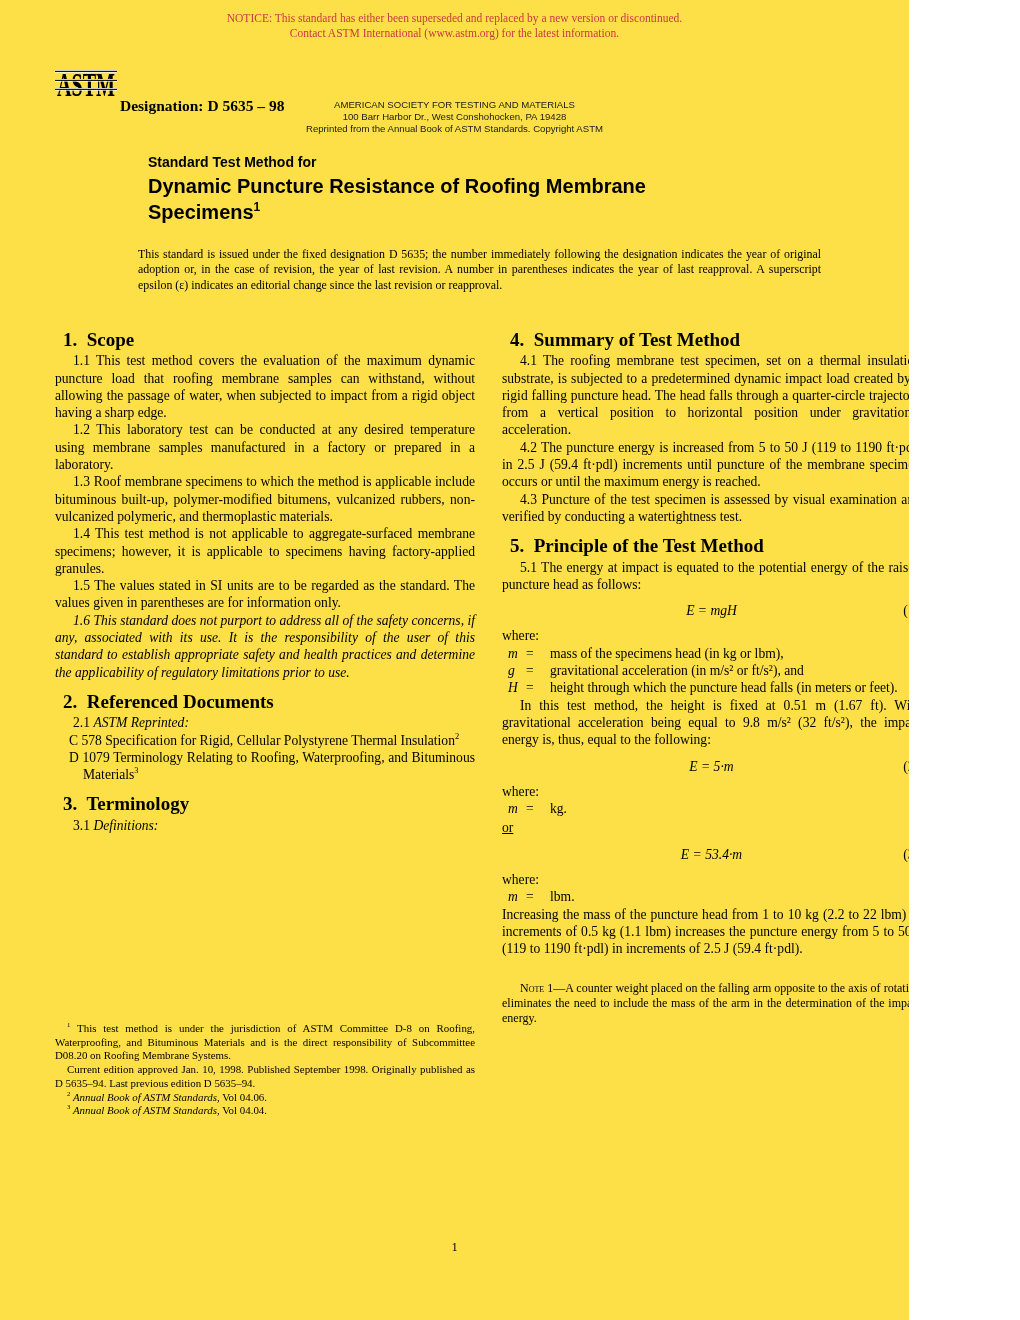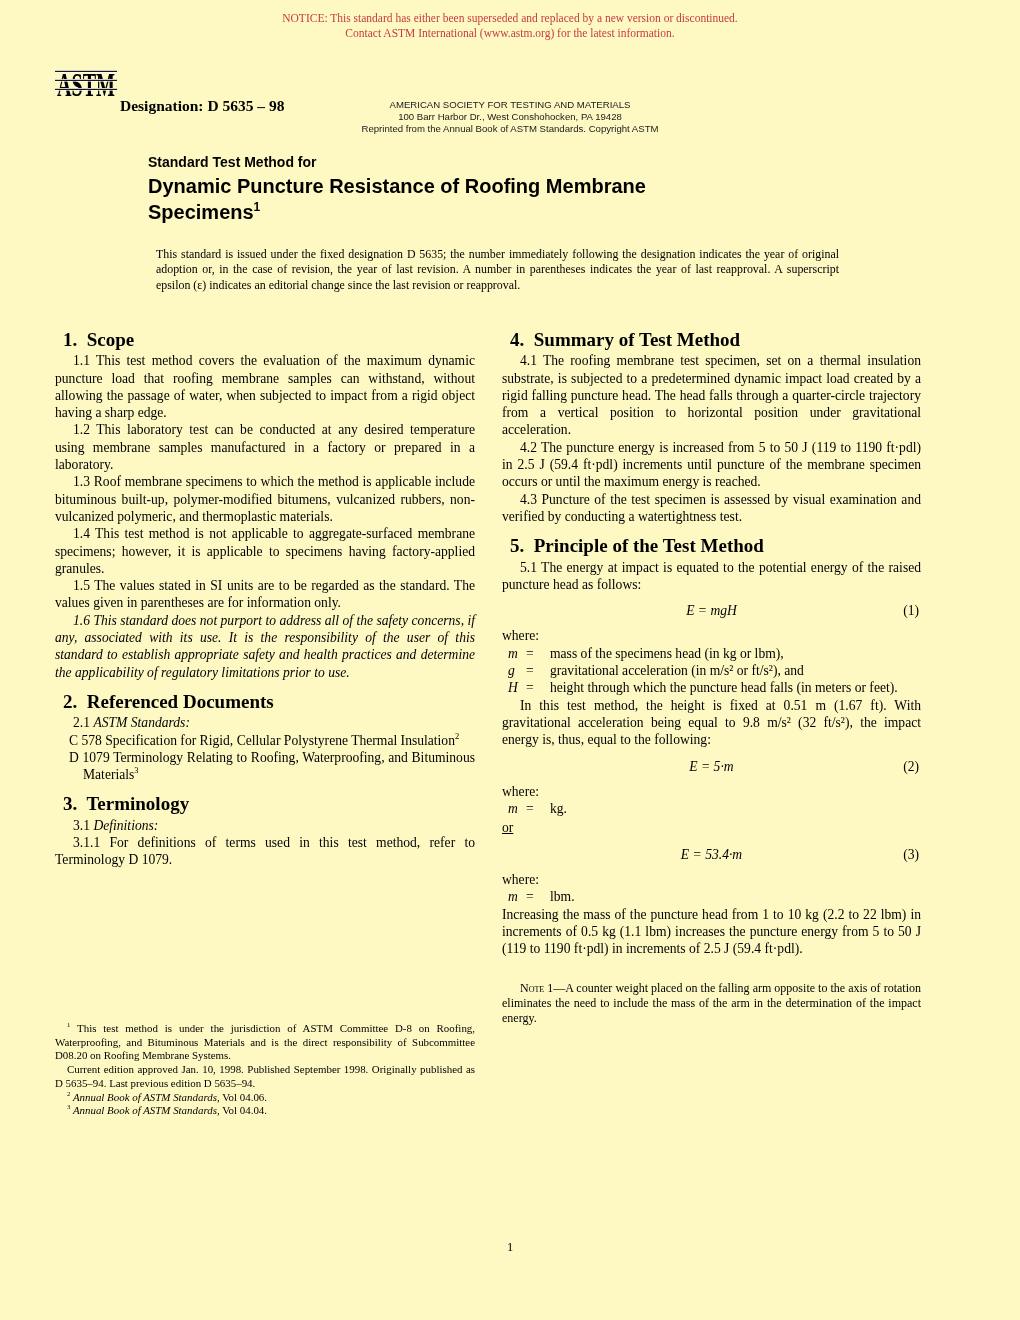--- a/index.html
+++ b/index.html
@@ -1,20 +1,20 @@
 <!DOCTYPE html>
 <html><head>
 <meta charset="utf-8">
 <style>
   html, body { margin: 0; padding: 0; background: #ffffff; }
   .page {
     position: relative;
-    width: 1020px;
+    width: 909px;
     height: 1320px;
-    background: #fef9c3;
+    background: #fde047;
     color: #000000;
     font-family: "Liberation Serif", "DejaVu Serif", serif;
     overflow: hidden;
   }
   .notice {
     position: absolute;
     top: 11px; left: 0; width: 100%;
     text-align: center;
     color: #c63b42;
     font-size: 11.5px;
@@ -45,21 +45,21 @@
     position: absolute;
     left: 148px; top: 151px;
     font-family: "Liberation Sans", "DejaVu Sans", sans-serif;
     font-weight: bold;
   }
   .title-kicker { font-size: 14px; line-height: 23px; }
   .title-main   { font-size: 20px;   line-height: 25.5px; }
   .title-sup    { font-size: 12px; vertical-align: super; line-height: 0; }
   .preamble {
     position: absolute;
-    left: 156px; top: 247px; width: 683px;
+    left: 138px; top: 247px; width: 683px;
     font-size: 11.9px;
     line-height: 15.4px;
     text-align: justify;
   }
   .col {
     position: absolute;
     top: 330px;
     font-size: 13.6px;
     line-height: 17.3px;
     text-align: justify;
@@ -161,27 +161,26 @@
   <div class="col col-left">
     <div class="sec-heading first">1.  Scope</div>
     <p class="bp">1.1 This test method covers the evaluation of the maximum dynamic puncture load that roofing membrane samples can withstand, without allowing the passage of water, when subjected to impact from a rigid object having a sharp edge.</p>
     <p class="bp">1.2 This laboratory test can be conducted at any desired temperature using membrane samples manufactured in a factory or prepared in a laboratory.</p>
     <p class="bp">1.3 Roof membrane specimens to which the method is applicable include bituminous built-up, polymer-modified bitumens, vulcanized rubbers, non-vulcanized polymeric, and thermoplastic materials.</p>
     <p class="bp">1.4 This test method is not applicable to aggregate-surfaced membrane specimens; however, it is applicable to specimens having factory-applied granules.</p>
     <p class="bp">1.5 The values stated in SI units are to be regarded as the standard. The values given in parentheses are for information only.</p>
     <p class="bp italic">1.6 This standard does not purport to address all of the safety concerns, if any, associated with its use. It is the responsibility of the user of this standard to establish appropriate safety and health practices and determine the applicability of regulatory limitations prior to use.</p>
 
     <div class="sec-heading">2.  Referenced Documents</div>
-    <p class="bp"><span>2.1 </span><span class="italic">ASTM Standards:</span></p>
+    <p class="bp"><span>2.1 </span><span class="italic">ASTM Reprinted:</span></p>
     <div class="ref"><span>C 578  Specification for Rigid, Cellular Polystyrene Thermal Insulation</span><sup>2</sup></div>
     <div class="ref"><span>D 1079  Terminology Relating to Roofing, Waterproofing, and Bituminous Materials</span><sup>3</sup></div>
 
     <div class="sec-heading">3.  Terminology</div>
     <p class="bp"><span>3.1 </span><span class="italic">Definitions:</span></p>
-    <p class="bp">3.1.1 For definitions of terms used in this test method, refer to Terminology D 1079.</p>
   </div>
 
   <div class="col col-right">
     <div class="sec-heading first">4.  Summary of Test Method</div>
     <p class="bp">4.1 The roofing membrane test specimen, set on a thermal insulation substrate, is subjected to a predetermined dynamic impact load created by a rigid falling puncture head. The head falls through a quarter-circle trajectory from a vertical position to horizontal position under gravitational acceleration.</p>
     <p class="bp">4.2 The puncture energy is increased from 5 to 50 J (119 to 1190 ft·pdl) in 2.5 J (59.4 ft·pdl) increments until puncture of the membrane specimen occurs or until the maximum energy is reached.</p>
     <p class="bp">4.3 Puncture of the test specimen is assessed by visual examination and verified by conducting a watertightness test.</p>
 
     <div class="sec-heading">5.  Principle of the Test Method</div>
     <p class="bp">5.1 The energy at impact is equated to the potential energy of the raised puncture head as follows:</p>

